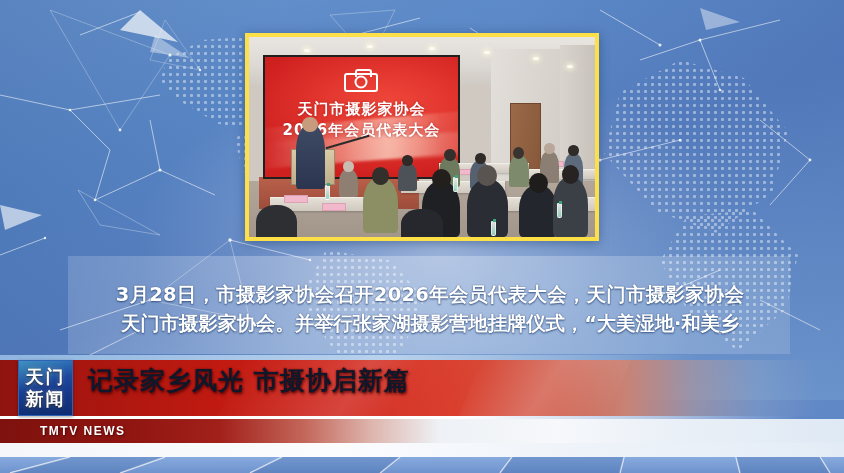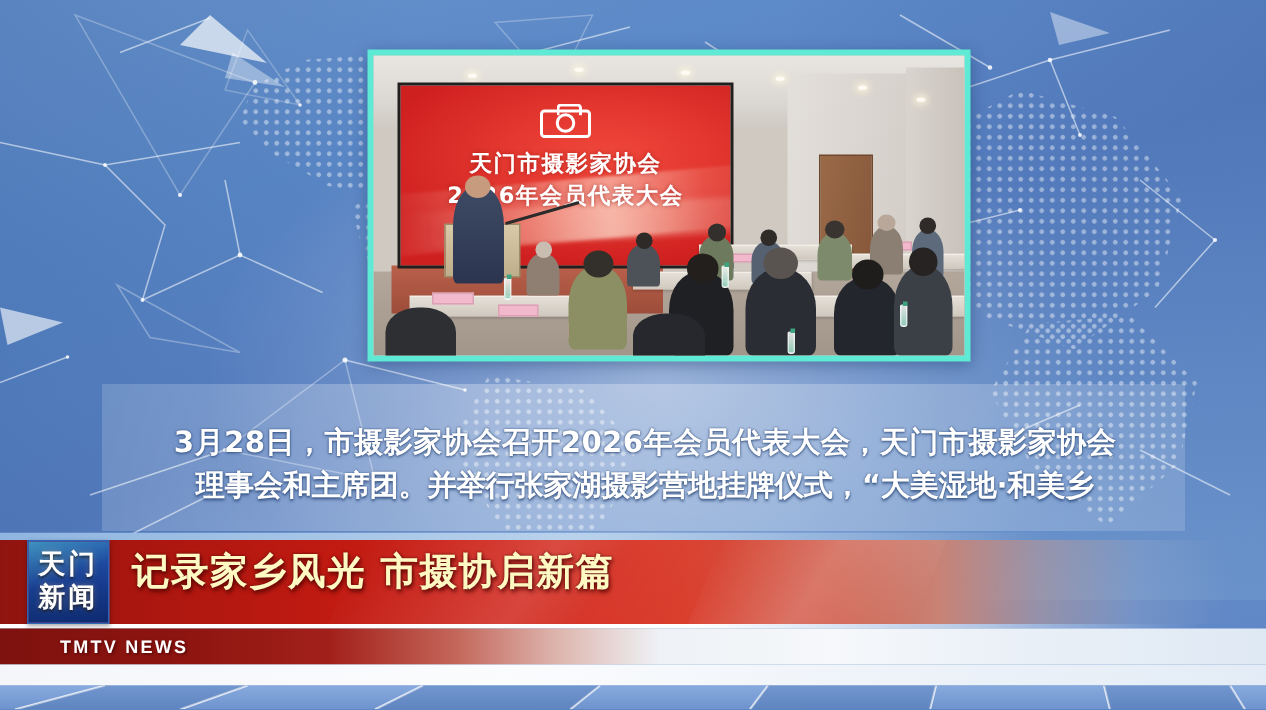--- a/index.html
+++ b/index.html
@@ -35,22 +35,22 @@
   .dm3 { left:300px; top:250px; width:130px; height:130px; clip-path: polygon(20% 0,70% 8%,96% 38%,80% 74%,48% 100%,22% 72%,0 36%); }
   .dm4 { left:600px; top:60px;  width:200px; height:180px; clip-path: polygon(10% 18%,40% 0,72% 10%,94% 40%,86% 74%,58% 96%,28% 84%,2% 52%); }
   .dm5 { left:660px; top:210px; width:150px; height:150px; clip-path: polygon(18% 4%,62% 0,92% 30%,84% 66%,52% 94%,20% 70%,0 34%); }
   .dm6 { left:430px; top:40px;  width:120px; height:90px;  clip-path: polygon(14% 10%,56% 0,92% 24%,84% 66%,44% 88%,8% 56%); }
 
   
   .net { position:absolute; inset:0; }
 
   
   .photo-frame {
-    position:absolute; left:245px; top:33px; width:402px; height:208px;
-    background:#5eead4; padding:4px;
+    position:absolute; left:245px; top:33px; width:354px; height:208px;
+    background:#fde047; padding:4px;
     box-shadow:0 2px 10px rgba(20,50,100,.45);
   }
   .photo {
     position:relative; width:100%; height:100%; overflow:hidden;
     background:#cfc9c2;
   }
   
   .ph-ceiling { position:absolute; left:0; top:0; width:100%; height:24%;
     background:linear-gradient(180deg,#e9e6e2 0%,#dcd8d3 60%,#cfcac4 100%); }
   .ph-wall-r  { position:absolute; right:0; top:6%; width:30%; height:80%;
@@ -193,21 +193,21 @@
     box-shadow:0 1px 3px rgba(0,0,0,.35);
   }
   .logo-line {
     color:#fff; font-weight:bold; font-size:18px; line-height:22px;
     letter-spacing:2px;
     font-family:"DejaVu Sans","Liberation Sans",sans-serif;
     text-shadow:0 1px 2px rgba(0,0,0,.6), 0 0 4px rgba(255,200,120,.35);
   }
   .headline {
     position:absolute; left:88px; top:364px;
-    color:#fef9c3; font-weight:bold; font-size:25px; letter-spacing:1px;
+    color:#0f172a; font-weight:bold; font-size:25px; letter-spacing:1px;
     font-family:"DejaVu Sans","Liberation Sans",sans-serif;
     text-shadow:1px 2px 3px rgba(80,0,0,.8), 0 0 2px rgba(90,10,10,.9);
   }
 
   .white-band {
     position:absolute; left:0; top:61px; width:844px; height:3px;
     background:linear-gradient(90deg,#ffffff 0%,#ffffff 55%,rgba(255,255,255,.5) 78%,rgba(255,255,255,0) 95%);
   }
   .subband {
     position:absolute; left:0; top:64px; width:844px; height:24px;
@@ -384,21 +384,21 @@
     <div class="bottle" style="left:22%;top:74%"></div>
     <div class="bottle" style="left:59%;top:70%"></div>
     <div class="bottle" style="left:89%;top:83%"></div>
     <div class="bottle" style="left:70%;top:92%"></div>
   </div>
 </div>
 
 <div class="subtitle-panel"></div>
 <div class="subtitle-text">
   <div class="st-line1">3月28日，市摄影家协会召开2026年会员代表大会，天门市摄影家协会</div>
-  <div class="st-line2">理事会和主席团。并举行张家湖摄影营地挂牌仪式，“大美湿地·和美乡</div>
+  <div class="st-line2">天门市摄影家协会。并举行张家湖摄影营地挂牌仪式，“大美湿地·和美乡</div>
 </div>
 
 <div class="lower">
   <div class="lt-bgblue"></div>
   <div class="lt-topedge"></div>
   <div class="headline-band"></div>
   <div class="band-sheen"></div>
   <div class="band-sheen2"></div>
   <div class="white-band"></div>
   <div class="subband"></div>

